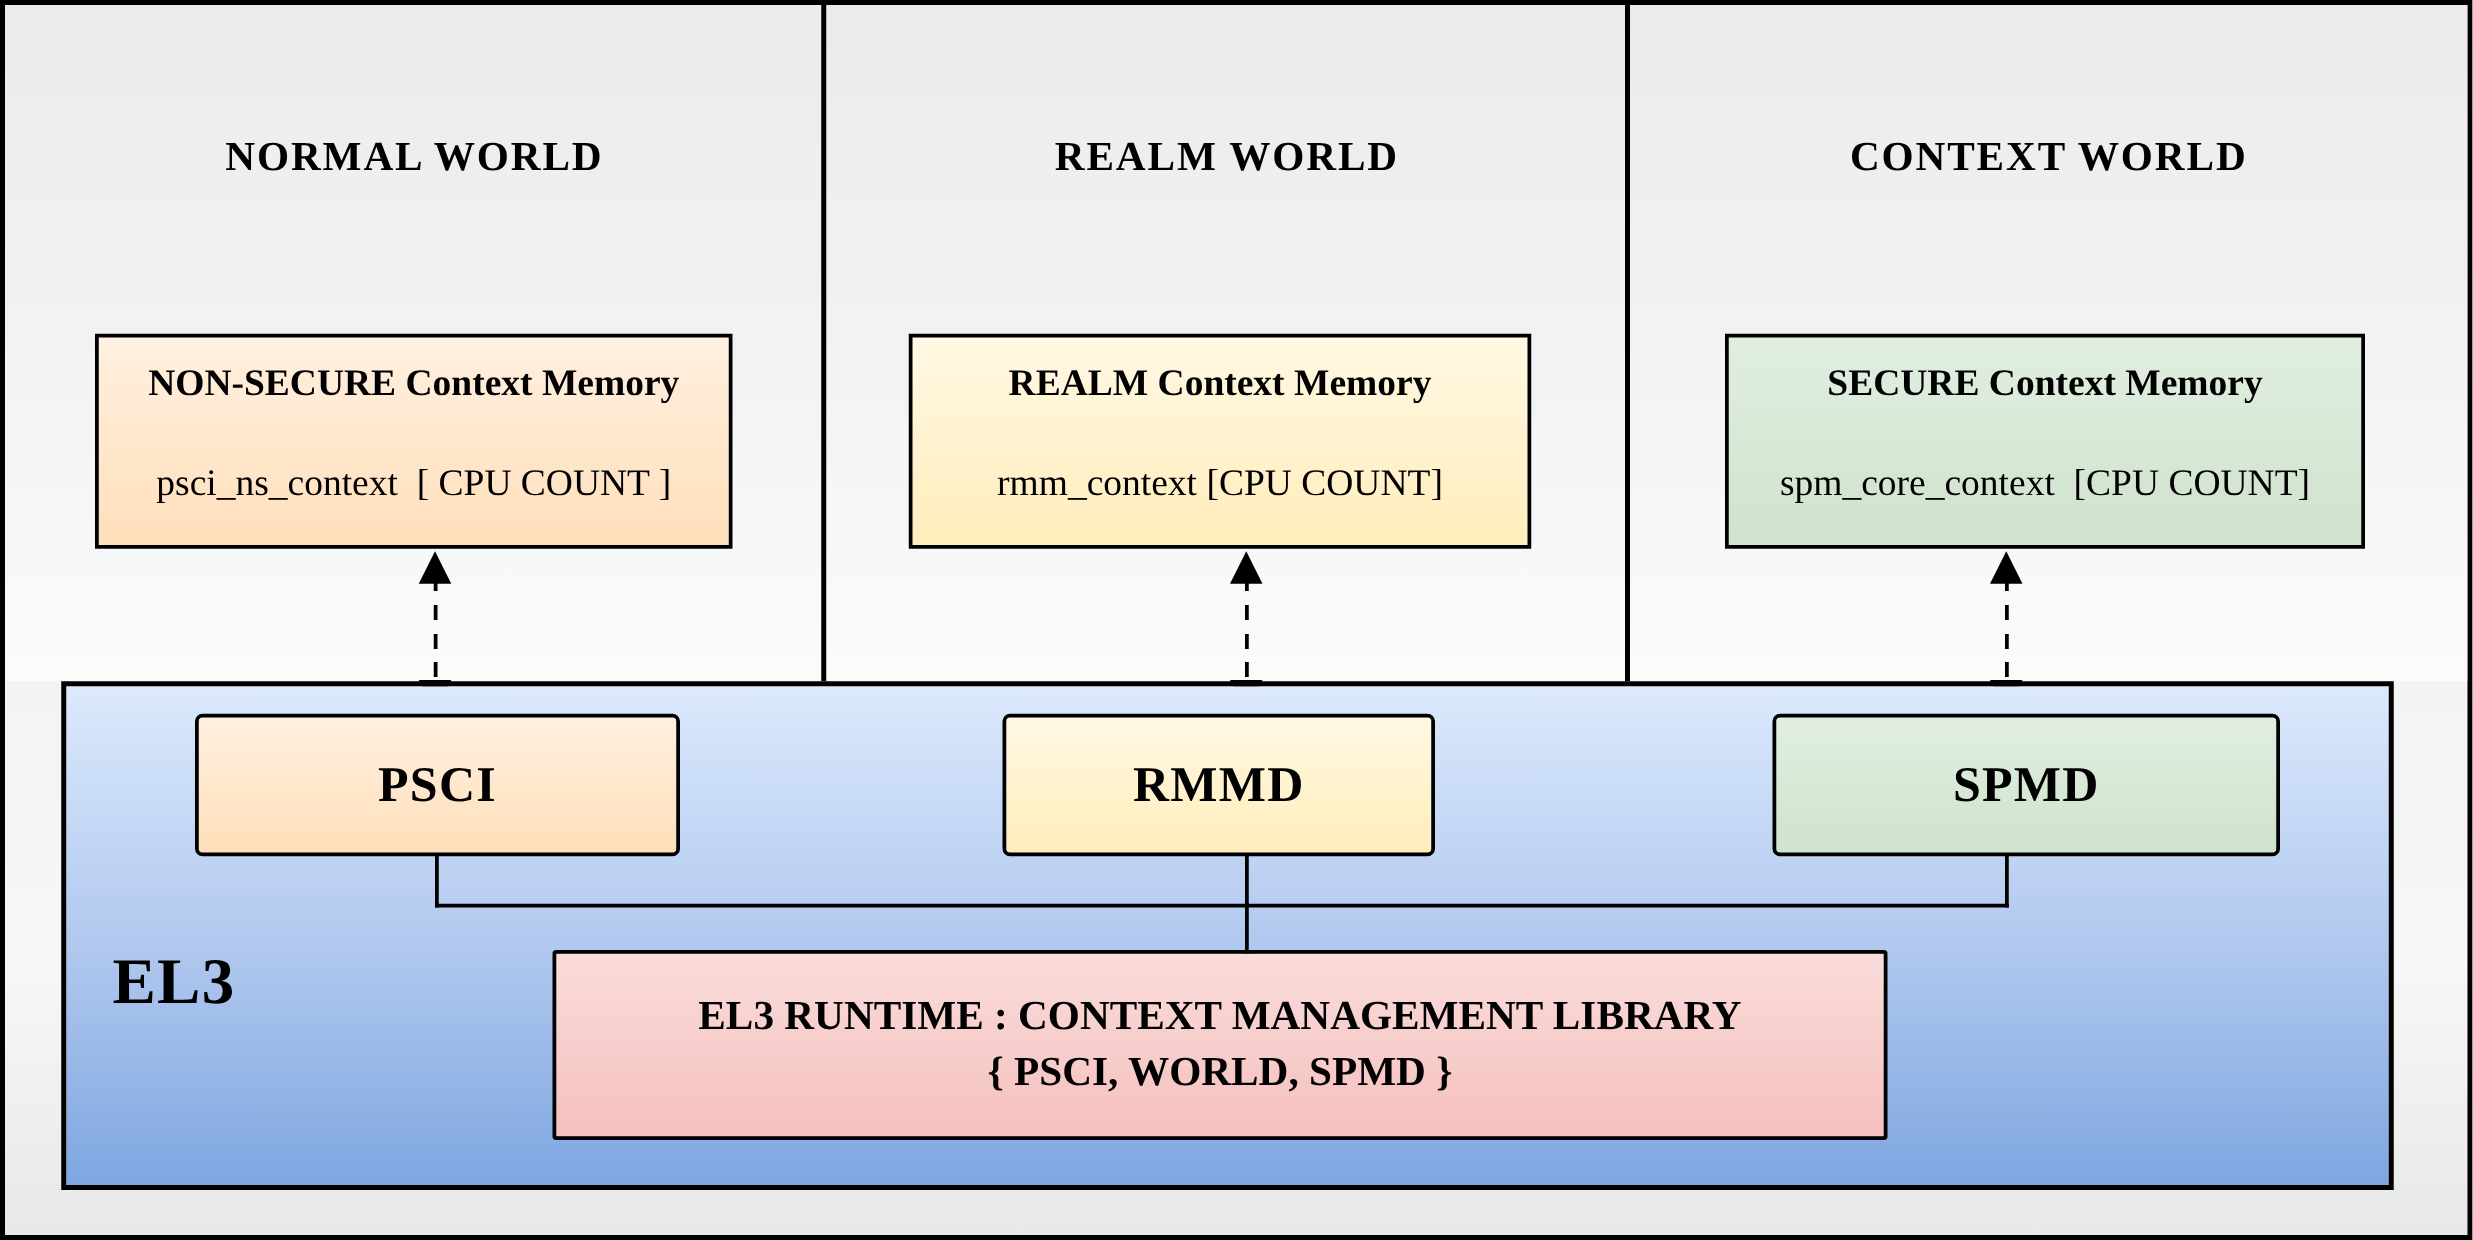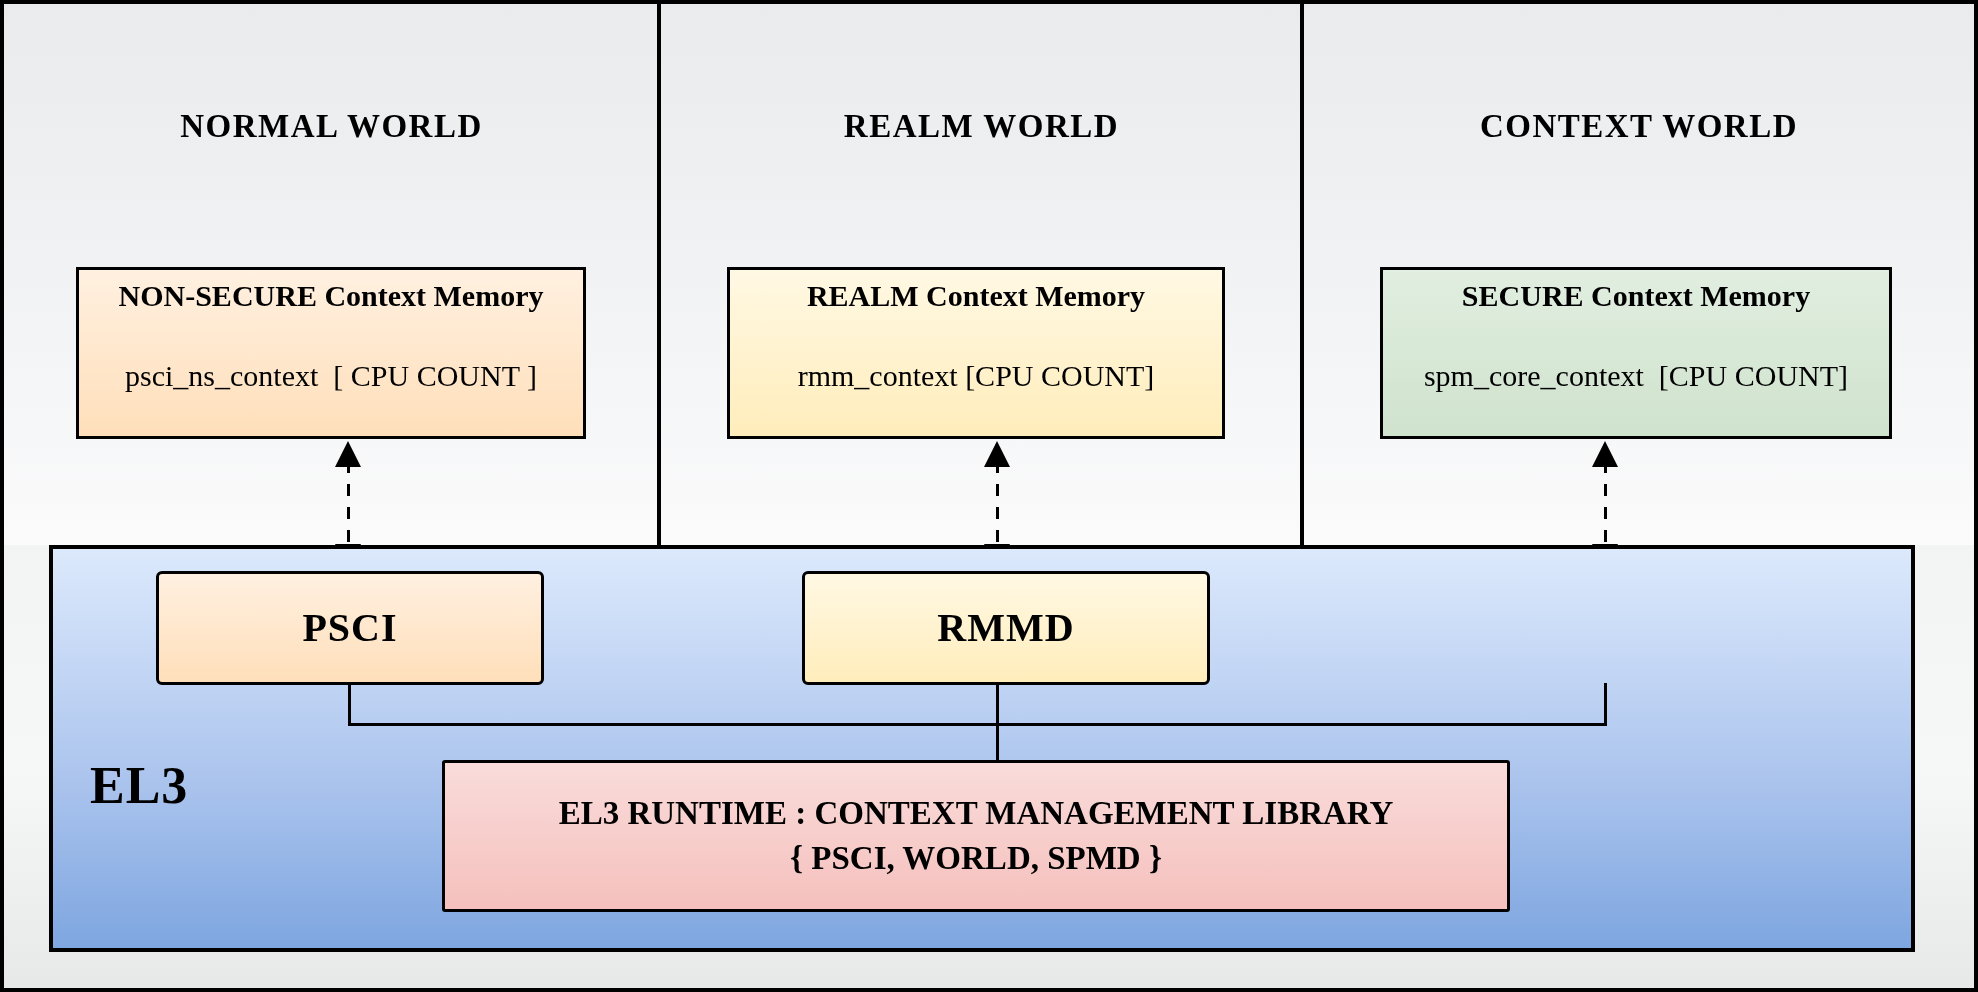--- a/index.html
+++ b/index.html
@@ -42,21 +42,21 @@
   }
   .mem-box {
     position: absolute;
     top: 263px;
     height: 172px;
     box-sizing: border-box;
     border: 3px solid #000;
     display: flex;
     flex-direction: column;
     align-items: center;
-    padding-top: 9px;
+    padding-top: 20px;
     gap: 46px;
   }
   .mem-title {
     font-size: 30px;
     font-weight: bold;
     white-space: pre;
   }
   .mem-code {
     font-size: 30px;
     white-space: pre;
@@ -189,21 +189,22 @@
   <div class="arrow" style="left:1588px;">
     <div class="head-up"></div>
     <div class="dash"></div>
     <div class="head-down"></div>
   </div>
 
   <div class="el3-box"></div>
   <div class="el3-label">EL3</div>
 
   <div class="dispatcher fill-peach" style="left:152px; width:388px;">PSCI</div>
-  <div class="dispatcher fill-yellow" style="left:798px; width:408px;">RMMD</div>
+  <div class="dispatcher fill-yellow" style="left:798px; width:346px;">RMMD</div>
+  <div class="dispatcher fill-green" style="left:1398px; width:406px;">SPMD</div>
 
   <div class="connector" style="left:344px;  top:679px; width:3px;    height:43px;"></div>
   <div class="connector" style="left:992px;  top:679px; width:3px;    height:43px;"></div>
   <div class="connector" style="left:1600px; top:679px; width:3px;    height:43px;"></div>
   <div class="connector" style="left:344px;  top:719px; width:1259px; height:3px;"></div>
   <div class="connector" style="left:992px;  top:719px; width:3px;    height:40px;"></div>
 
   <div class="runtime-box fill-pink">
     <div class="runtime-line">EL3 RUNTIME : CONTEXT MANAGEMENT LIBRARY</div>
     <div class="runtime-line">{ PSCI, WORLD, SPMD }</div>

